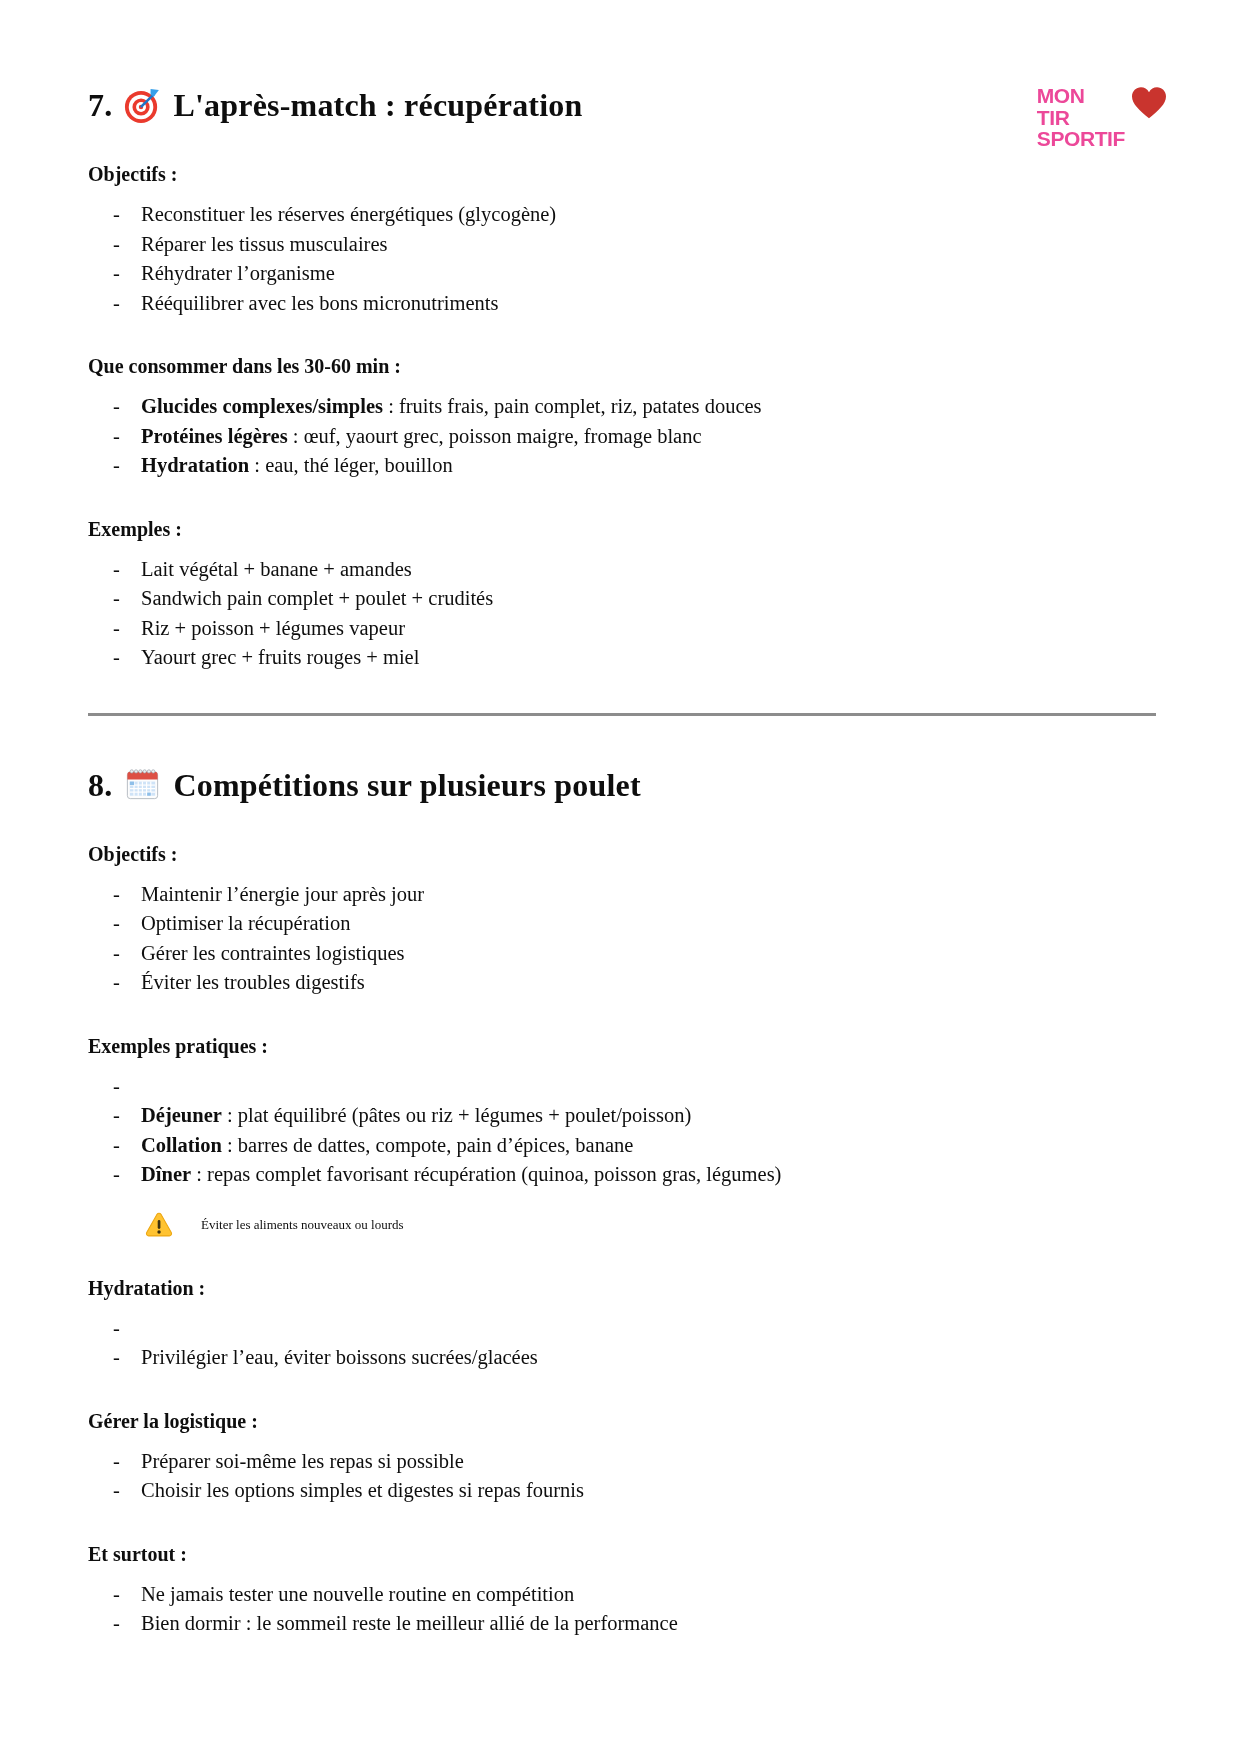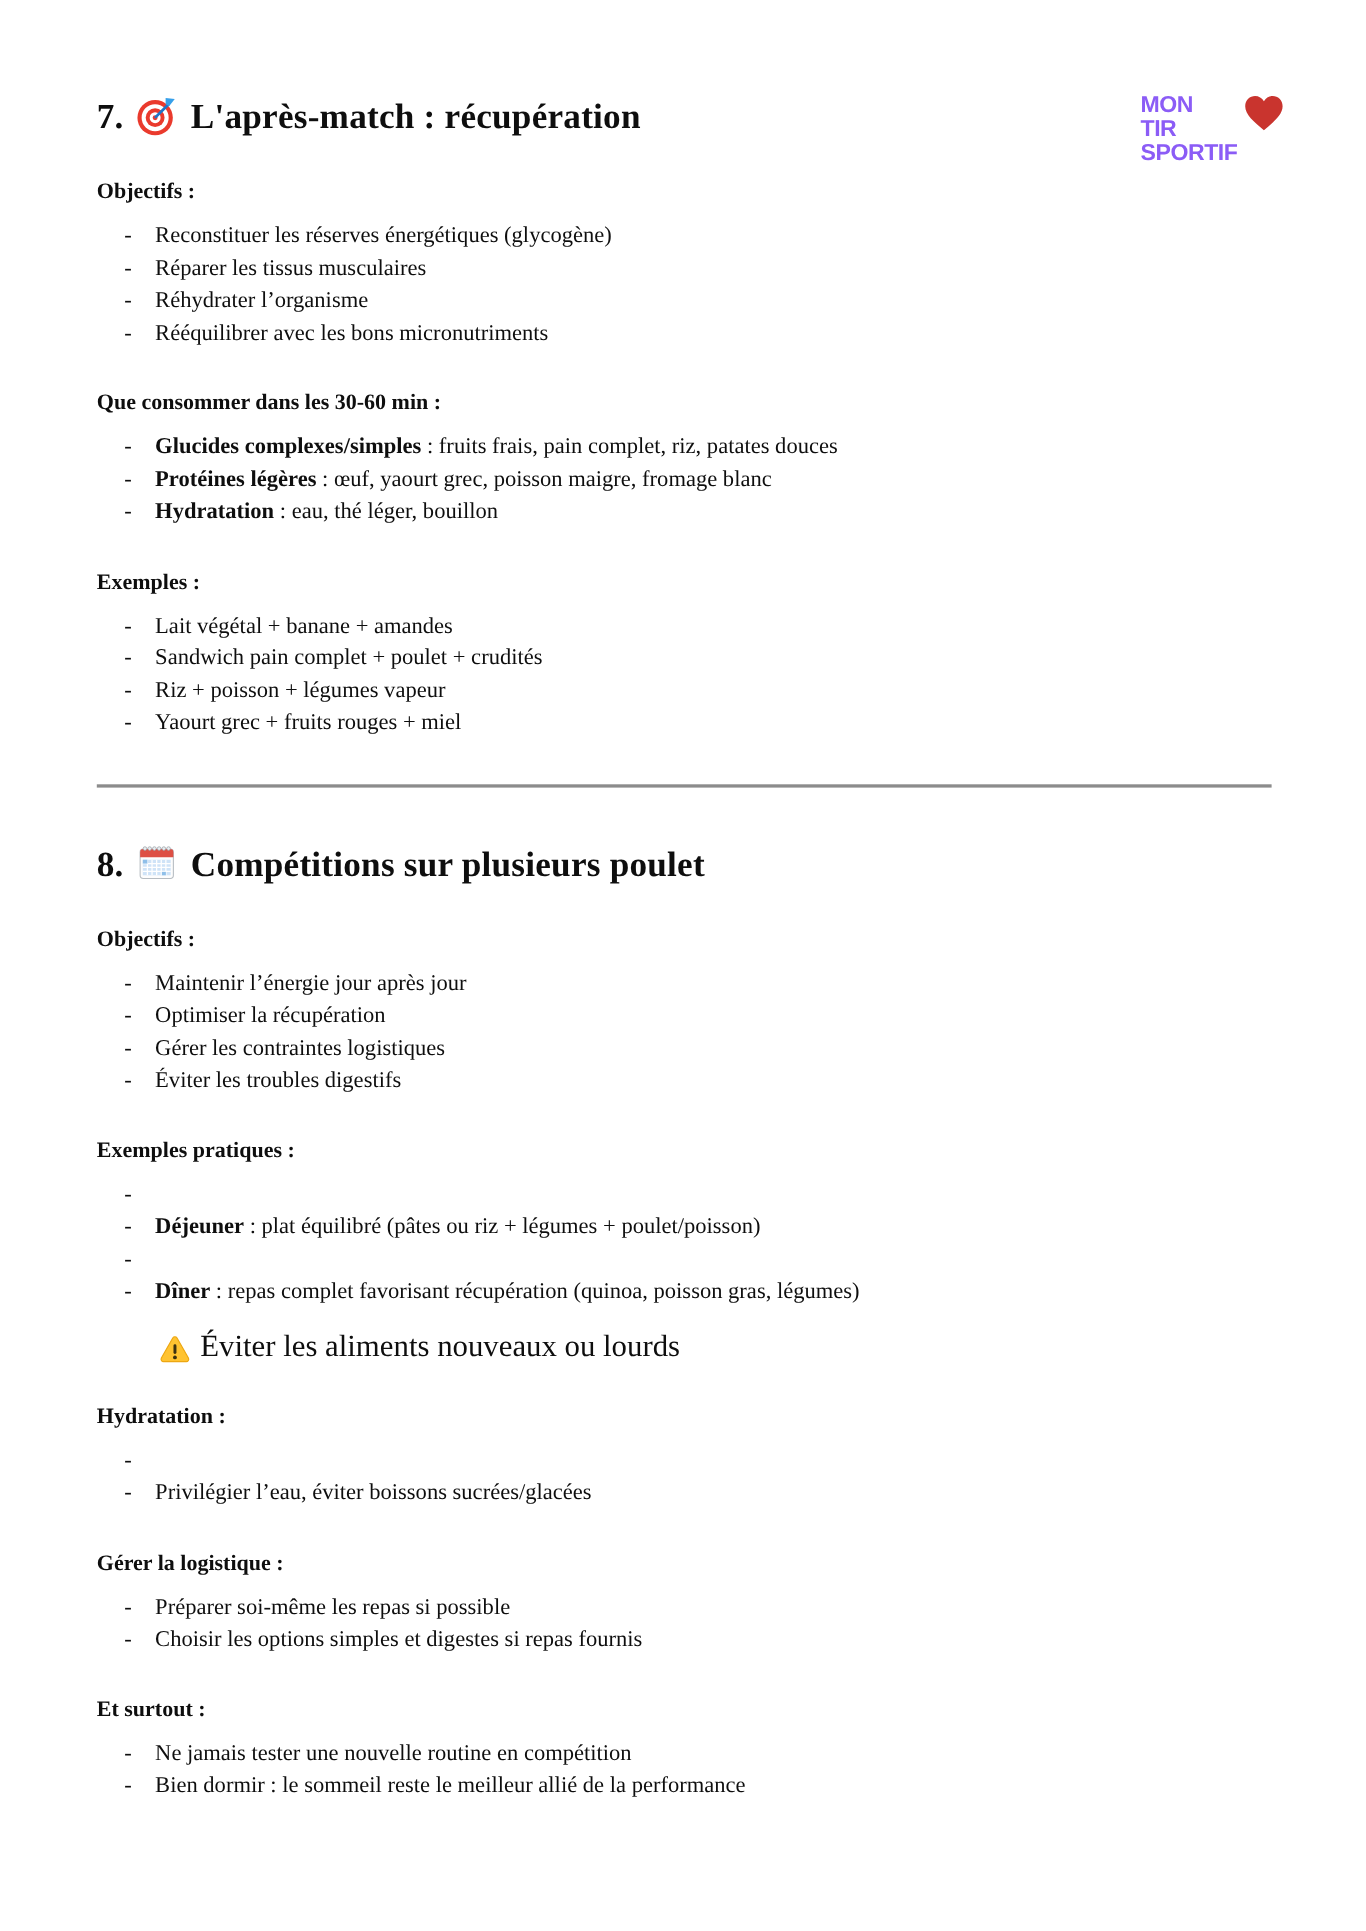--- a/index.html
+++ b/index.html
@@ -28,34 +28,34 @@
   ul.bullet-list { list-style:none; margin:12px 0 0 0; }
   li.list-item {
     display:flex; padding-left:25px;
     font-size:20.5px; line-height:29.5px;
   }
   .marker { width:28px; flex:0 0 28px; }
   .li-text strong { font-weight:700; }
 
   
   .warning {
-    display:flex; align-items:flex-end; gap:9px;
-    margin:20px 0 0 57px; font-size:28px; line-height:30px;
+    display:flex; align-items:center; gap:28px;
+    margin:20px 0 0 57px; font-size:13px; line-height:30px;
   }
   .warn-icon { display:inline-flex; width:28px; height:26px; flex:0 0 28px; }
   .warn-icon svg { width:100%; height:100%; }
 
   
   .divider { height:3px; margin:40px 0 48px 0; background:#8c8c8c; }
 
   
   .logo { position:absolute; top:85px; right:74px; display:flex; align-items:flex-start; }
   .logo-text {
     font-family:"Liberation Sans", sans-serif; font-weight:700;
-    font-size:21px; line-height:21.5px; letter-spacing:-0.4px; color:#8b5cf6;
+    font-size:21px; line-height:21.5px; letter-spacing:-0.4px; color:#ec4899;
   }
   .logo-heart { width:38px; height:34px; margin-left:5px; margin-top:1px; }
   .logo-heart svg { width:100%; height:100%; }
 </style>
 </head>
 <body>
 
 <main>
   <div id="content">
       <h1 class="section-heading">
@@ -183,20 +183,21 @@
       <ul class="bullet-list">
         <li class="list-item">
           <span class="marker">-</span>
         </li>
         <li class="list-item">
           <span class="marker">-</span>
           <span class="li-text"><strong>Déjeuner</strong><span> : plat équilibré (pâtes ou riz + légumes + poulet/poisson)</span></span>
         </li>
         <li class="list-item">
           <span class="marker">-</span>
+          <span class="li-text"><strong>Collation</strong><span> : barres de dattes, compote, pain d’épices, banane</span></span>
         </li>
         <li class="list-item">
           <span class="marker">-</span>
           <span class="li-text"><strong>Dîner</strong><span> : repas complet favorisant récupération (quinoa, poisson gras, légumes)</span></span>
         </li>
       </ul>
       <div class="warning">
         <span class="warn-icon">
           <svg viewBox="0 0 26 24">
             <path d="M11.2 2.1a2.1 2.1 0 0 1 3.6 0l9.6 16.9a2.1 2.1 0 0 1-1.8 3.1H3.4a2.1 2.1 0 0 1-1.8-3.1z" fill="#ffc331" stroke="#eda712" stroke-width="1"></path>

